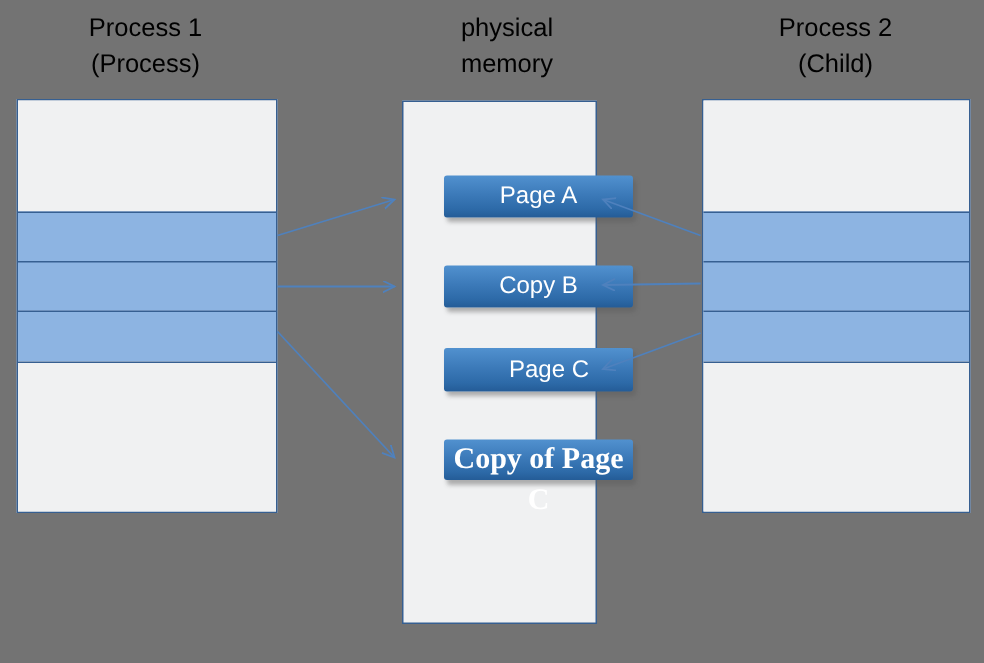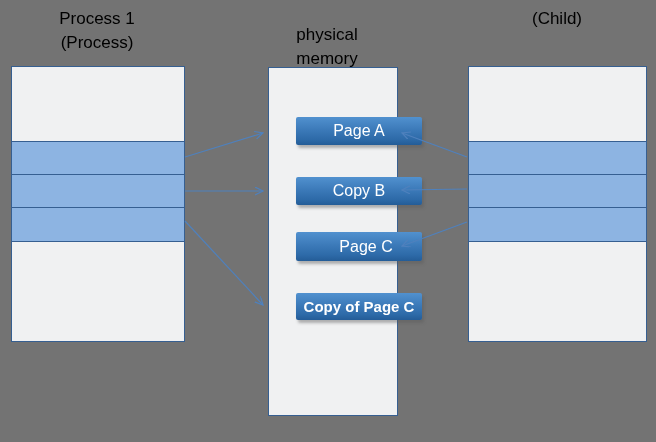--- a/index.html
+++ b/index.html
@@ -31,37 +31,38 @@
     box-sizing:border-box;
     left:270px;width:126px;
     border-radius:2px;
     background:linear-gradient(to bottom,#5191cf 0%,#3c7ab9 45%,#2d6aa8 80%,#245c97 100%);
     box-shadow:2px 3px 3px rgba(90,90,90,0.45);
     color:#ffffff;
     text-align:center;
     font-size:16px;
     margin-left:26px;
   }
-  .page-box.bold{font-weight:bold;font-size:15px;}
+  .page-box.bold{font-weight:bold;font-size:20px;font-family:Liberation Serif, serif;}
   svg.arrows{position:absolute;left:0;top:0;pointer-events:none;}
 </style>
 </head>
 <body>
 
 <div id="canvas">
 
   <div class="col-title" style="left:27px;width:140px;">
     <div>Process 1</div>
     <div>(Process)</div>
   </div>
-  <div class="col-title" style="left:257px;width:140px;margin-top:16px;">
+  <div class="col-title" style="left:268px;width:140px;">
     <div>physical</div>
     <div>memory</div>
   </div>
   <div class="col-title" style="left:487px;width:140px;">
+    <div>Process 2</div>
     <div>(Child)</div>
   </div>
 
   <div class="rect" style="left:11px;top:66px;width:174px;height:276px;">
     <div class="seg gray" style="height:74px;"></div>
     <div class="seg blue" style="height:33px;"></div>
     <div class="seg blue" style="height:33px;"></div>
     <div class="seg blue" style="height:34px;"></div>
     <div class="seg gray after"></div>
   </div>

